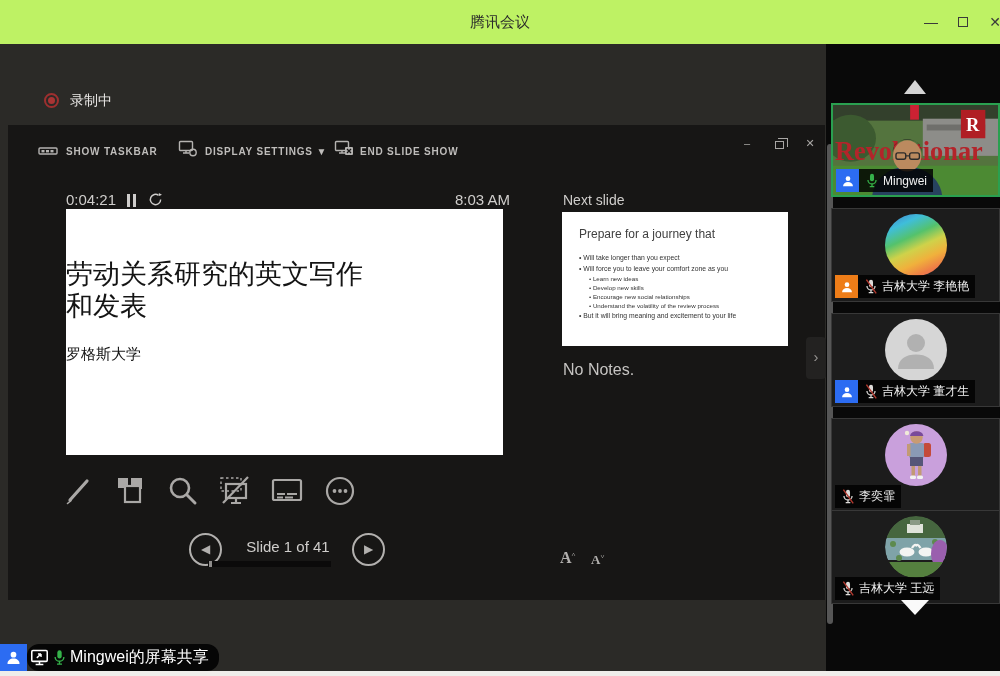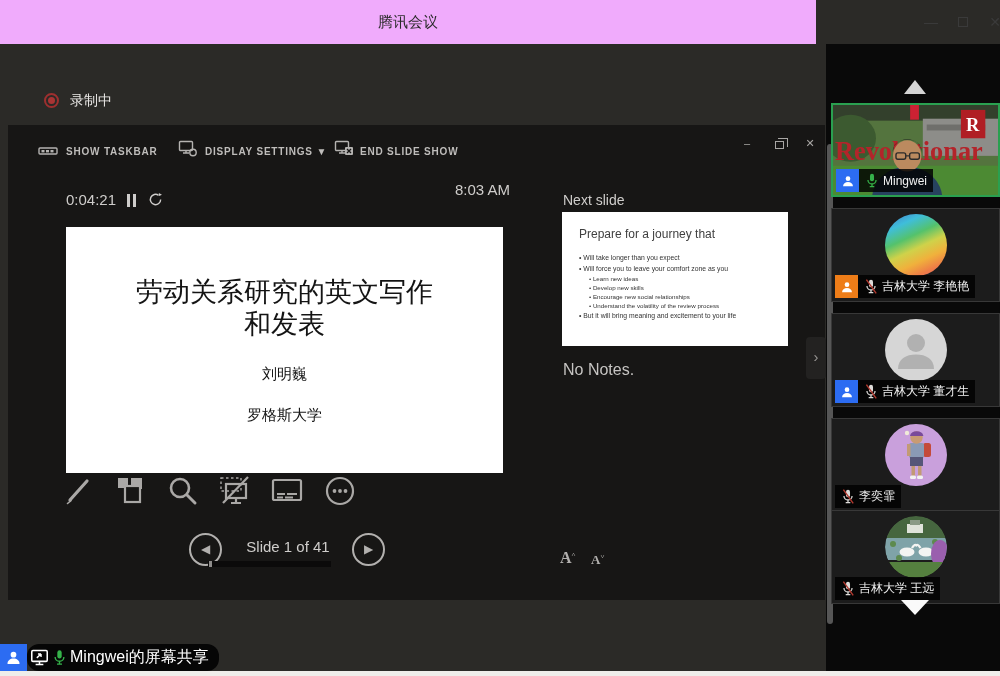--- a/index.html
+++ b/index.html
@@ -1,21 +1,21 @@
 <!DOCTYPE html>
 <html><head>
 <meta charset="utf-8">
 <style>
   * { margin:0; padding:0; box-sizing:border-box; }
   html,body { width:1000px; height:676px; overflow:hidden; background:#000; }
   body { font-family:"Liberation Sans","DejaVu Sans",sans-serif; }
   #app { position:relative; width:1000px; height:676px; overflow:hidden; background:#2b2a27; }
 
   
-  #titlebar { position:absolute; left:0; top:0; width:816px; height:44px; background:#f0abfc; }
+  #titlebar { position:absolute; left:0; top:0; width:1000px; height:44px; background:#bef264; }
   #titlebar .title { position:absolute; left:0; right:0; top:0; height:44px; line-height:44px;
     text-align:center; font-size:15px; color:#2b2b2b; }
   .tb-ctrl { position:absolute; top:12px; width:22px; height:20px; text-align:center;
     color:#3a3a3a; font-size:14px; line-height:20px; cursor:default; }
   #tb-min { left:920px; }
   #tb-max { left:952px; }
   #tb-max .sq { display:inline-block; width:10px; height:10px; border:1.3px solid #3a3a3a; margin-top:4px; }
   #tb-close { left:984px; }
 
   
@@ -35,25 +35,25 @@
     text-align:center; line-height:18px; }
   #pv-min { left:729px; } #pv-restore { left:761px; } #pv-close { left:792px; }
   #pv-restore .r1 { display:inline-block; position:relative; width:9px; height:8px; border:1.2px solid #a8a6a4; top:2px; }
   #pv-restore .r1::before { content:""; position:absolute; left:2px; top:-4px; width:9px; height:8px; border:1.2px solid #a8a6a4; border-left:none; border-bottom:none; }
 
   #pv-elapsed { position:absolute; left:58px; top:66px; font-size:15px; color:#cfcdcb; }
   #pv-pause { position:absolute; left:118px; top:69px; width:12px; height:13px; }
   #pv-pause i { position:absolute; top:0; width:3px; height:13px; background:#cfcdcb; }
   #pv-pause i:first-child { left:1px; } #pv-pause i:last-child { left:7px; }
   #pv-reset { position:absolute; left:140px; top:67px; }
-  #pv-clock { position:absolute; left:380px; top:56px; width:122px; text-align:right; font-size:15px; color:#cfcdcb; }
-
-  
-  #slide { position:absolute; left:58px; top:102px; width:437px; height:246px; background:#fff;
-    font-family:"Liberation Serif","DejaVu Serif",serif; color:#141414; text-align:center; }
+  #pv-clock { position:absolute; left:380px; top:66px; width:122px; text-align:right; font-size:15px; color:#cfcdcb; }
+
+  
+  #slide { position:absolute; left:58px; top:84px; width:437px; height:246px; background:#fff;
+    font-family:"Liberation Serif","DejaVu Serif",serif; color:#141414; text-align:left; }
   #slide .s-title { margin-top:50px; font-size:27px; line-height:1.18; }
   #slide .s-author { margin-top:24px; font-size:15px; }
   #slide .s-affil { margin-top:22px; font-size:15px; }
 
   
   .anno { position:absolute; top:348px; width:34px; height:36px; cursor:default; }
   #an-pen { left:54px; } #an-grid { left:106px; } #an-zoom { left:158px; }
   #an-black { left:210px; } #an-sub { left:262px; } #an-more { left:315px; }
 
   
@@ -164,21 +164,20 @@
         <path d="M13.5 8a5.5 5.5 0 1 1-2.2-4.4" fill="none" stroke="#cfcdcb" stroke-width="1.5"></path>
         <path d="M11.5 1l0.4 3.2 3-1.2z" fill="#cfcdcb"></path>
       </svg>
       <div id="pv-clock">8:03 AM</div>
 
       <div id="slide">
         <div class="s-title">
           <span>劳动关系研究的英文写作</span><br>
           <span>和发表</span>
         </div>
-        <div class="s-author">刘明巍</div>
         <div class="s-affil">罗格斯大学</div>
       </div>
 
       <svg class="anno" id="an-pen" viewBox="0 0 34 34">
         <path d="M8 26L25 7" stroke="#aaa8a6" stroke-width="3.2" stroke-linecap="round"></path>
         <path d="M5.5 29.5l3.5-2.8" stroke="#aaa8a6" stroke-width="1.6" stroke-linecap="round"></path>
       </svg>
       <svg class="anno" id="an-grid" viewBox="0 0 34 34">
         <rect x="4" y="4" width="10" height="10" fill="#aaa8a6"></rect>
         <rect x="17" y="4" width="11" height="11" fill="#aaa8a6"></rect>

